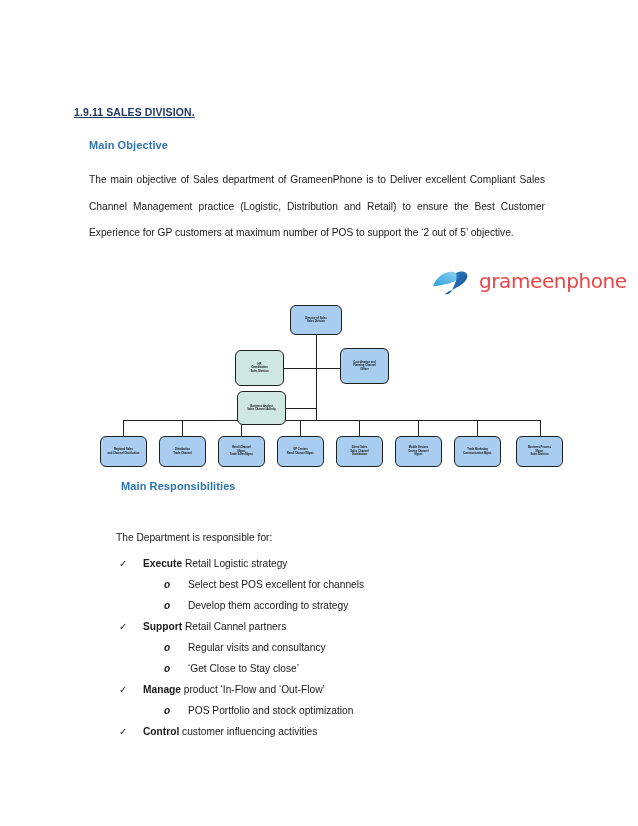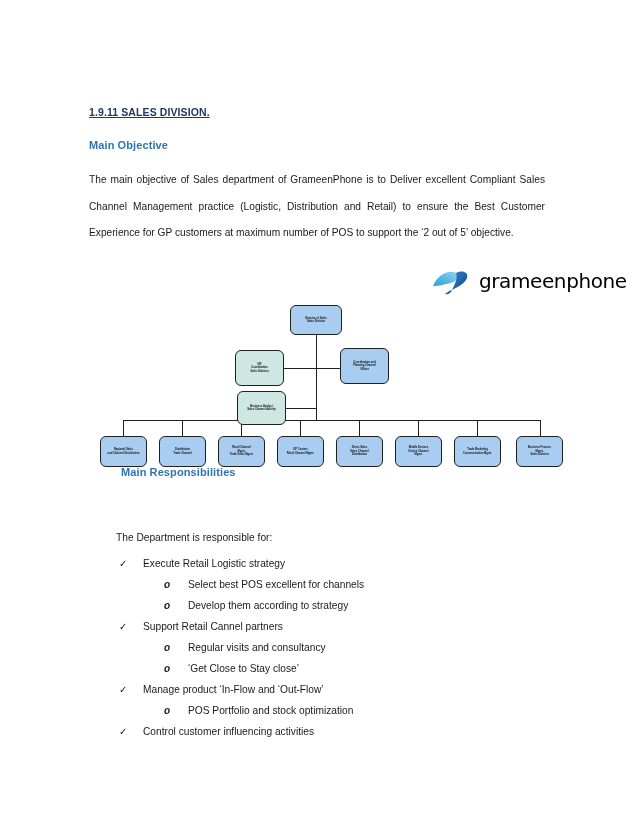--- a/index.html
+++ b/index.html
@@ -19,38 +19,38 @@
   .page {
     position: absolute;
     left: 0; top: 0;
     width: 638px;
     height: 826px;
   }
 
   
   .section-title {
     position: absolute;
-    left: 89px;
+    left: 74px;
     top: 106px;
     font-size: 10.5px;
     font-weight: bold;
     color: #1f3864;
     text-decoration: underline;
     letter-spacing: 0.1px;
   }
   .sub-heading {
     position: absolute;
     left: 89px;
     font-size: 11px;
     font-weight: bold;
     color: #2e74b5;
     letter-spacing: 0.1px;
   }
   #objective-heading { top: 139px; }
-  #responsibilities-heading { top: 466px; padding-left: 32px; }
+  #responsibilities-heading { top: 480px; padding-left: 32px; }
 
   .body-para {
     position: absolute;
     left: 89px;
     top: 167px;
     width: 456px;
     font-size: 10.2px;
     line-height: 26.5px;
     text-align: justify;
     color: #1a1a1a;
@@ -81,21 +81,21 @@
     color: #1a1a1a;
   }
   .lvl1 .tick {
     position: absolute;
     left: 3px;
     top: 0;
     font-size: 10px;
     color: #1a1a1a;
   }
   .lvl1 .lead {
-    font-weight: normal;
+    font-weight: bold;
   }
   .lvl2 {
     position: relative;
     padding-left: 72px;
     height: 21px;
     line-height: 21px;
     font-size: 10.2px;
     color: #1a1a1a;
   }
   .lvl2 .circ {
@@ -121,21 +121,21 @@
     left: 0;
     top: 0;
     width: 44px;
     height: 32px;
   }
   .logo-text {
     position: absolute;
     left: 48px;
     top: 3px;
     font-size: 20px;
-    color: #000000;
+    color: #ef4444;
     letter-spacing: -0.4px;
     font-family: "DejaVu Sans", sans-serif;
   }
 
   
   .orgchart {
     position: absolute;
     left: 96px;
     top: 300px;
     width: 480px;

